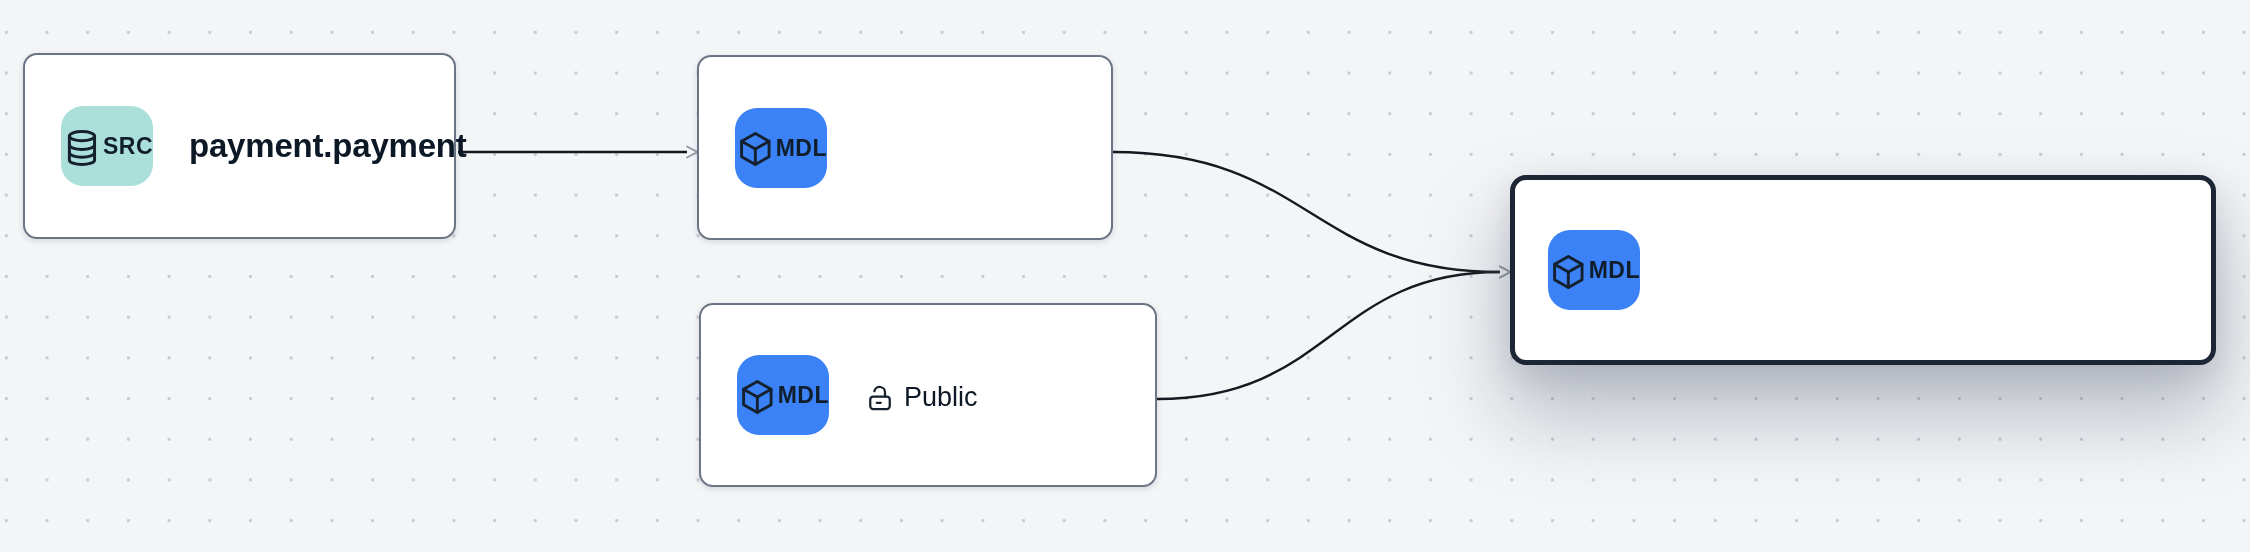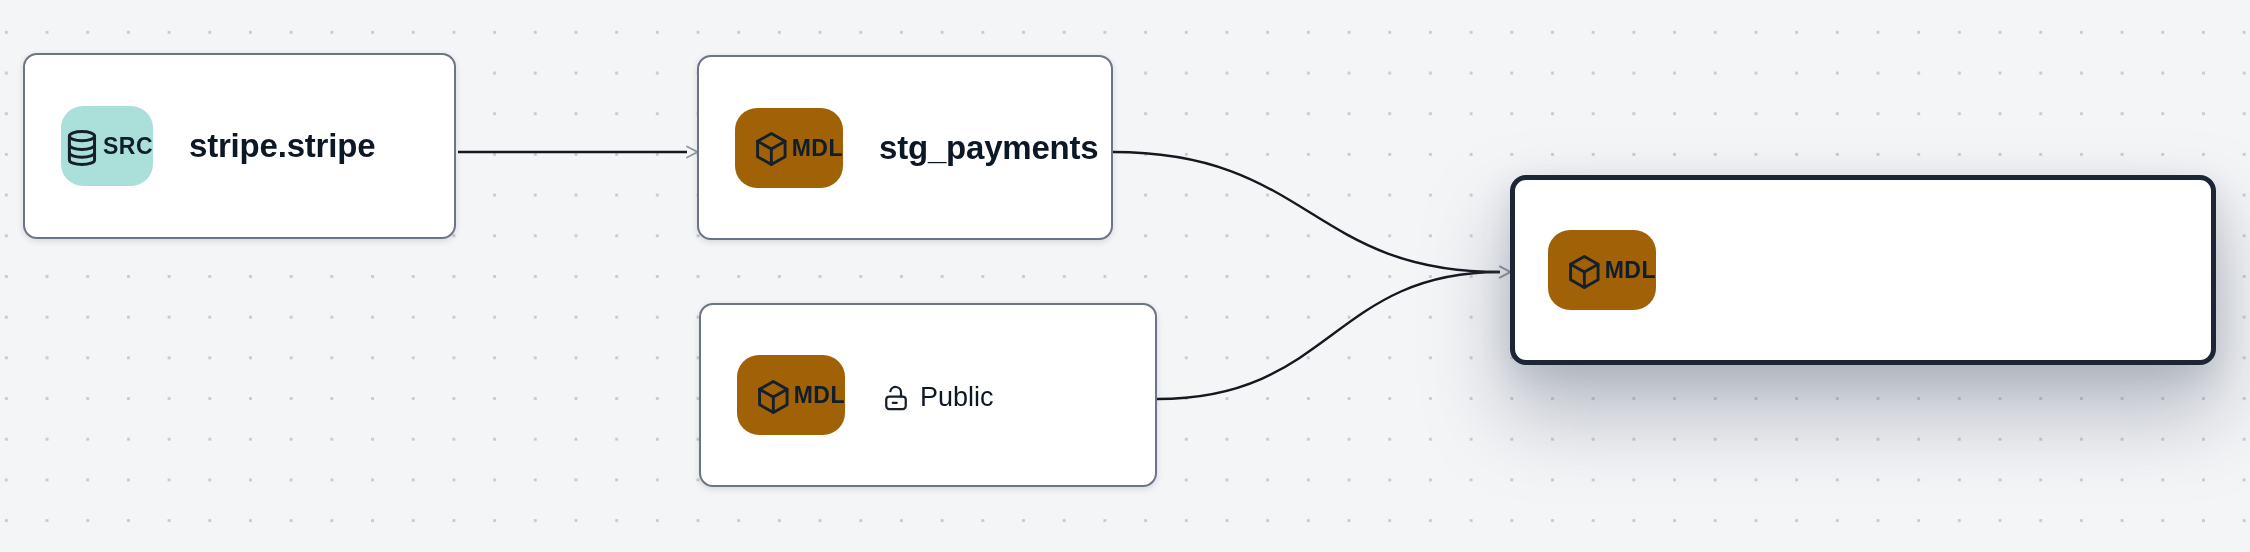--- a/index.html
+++ b/index.html
@@ -55,21 +55,21 @@
     margin-left: 36px;
     border-radius: 22px;
     flex: 0 0 auto;
     display: flex;
     flex-direction: row;
     align-items: center;
     justify-content: center;
   }
   .node-4 .badge { margin-left: 33px; }
   .badge.src { background: #abdfd9; }
-  .badge.mdl { background: #a16207; padding-left: 16px; }
+  .badge.mdl { background: #3b82f6; }
   .badge svg { display: block; margin-top: 3px; }
   .badge-text {
     font-size: 23px;
     font-weight: 600;
     letter-spacing: 0.5px;
     color: #101d2b;
     line-height: 1.05;
     margin-top: 1px;
   }
 
@@ -116,35 +116,32 @@
     <div class="badge src">
       <svg viewBox="0 0 24 24" width="46" height="46" fill="none" stroke="#14202e" stroke-width="1.7" stroke-linecap="round">
         <ellipse cx="12" cy="5.2" rx="7.2" ry="2.7"></ellipse>
         <path d="M4.8 5.2v13.6c0 1.5 3.22 2.7 7.2 2.7s7.2-1.2 7.2-2.7V5.2"></path>
         <path d="M4.8 10.1c0 1.5 3.22 2.7 7.2 2.7s7.2-1.2 7.2-2.7"></path>
         <path d="M4.8 14.6c0 1.5 3.22 2.7 7.2 2.7s7.2-1.2 7.2-2.7"></path>
       </svg>
       <span class="badge-text">SRC</span>
     </div>
     <div class="label-block">
-      <div class="node-label">stripe.stripe</div>
+      <div class="node-label">payment.payment</div>
     </div>
   </div>
 
   <div class="node node-2">
     <div class="badge mdl">
       <svg viewBox="0 0 24 24" width="46" height="46" fill="none" stroke="#14202e" stroke-width="1.7" stroke-linecap="round" stroke-linejoin="round">
         <path d="M12 2.9 L20.1 7.45 L20.1 16.55 L12 21.1 L3.9 16.55 L3.9 7.45 Z"></path>
         <path d="M3.9 7.45 L12 12 L20.1 7.45"></path>
         <path d="M12 12v9.1"></path>
       </svg>
       <span class="badge-text">MDL</span>
-    </div>
-    <div class="label-block">
-      <div class="node-label">stg_payments</div>
     </div>
   </div>
 
   <div class="node node-3">
     <div class="badge mdl">
       <svg viewBox="0 0 24 24" width="46" height="46" fill="none" stroke="#14202e" stroke-width="1.7" stroke-linecap="round" stroke-linejoin="round">
         <path d="M12 2.9 L20.1 7.45 L20.1 16.55 L12 21.1 L3.9 16.55 L3.9 7.45 Z"></path>
         <path d="M3.9 7.45 L12 12 L20.1 7.45"></path>
         <path d="M12 12v9.1"></path>
       </svg>

